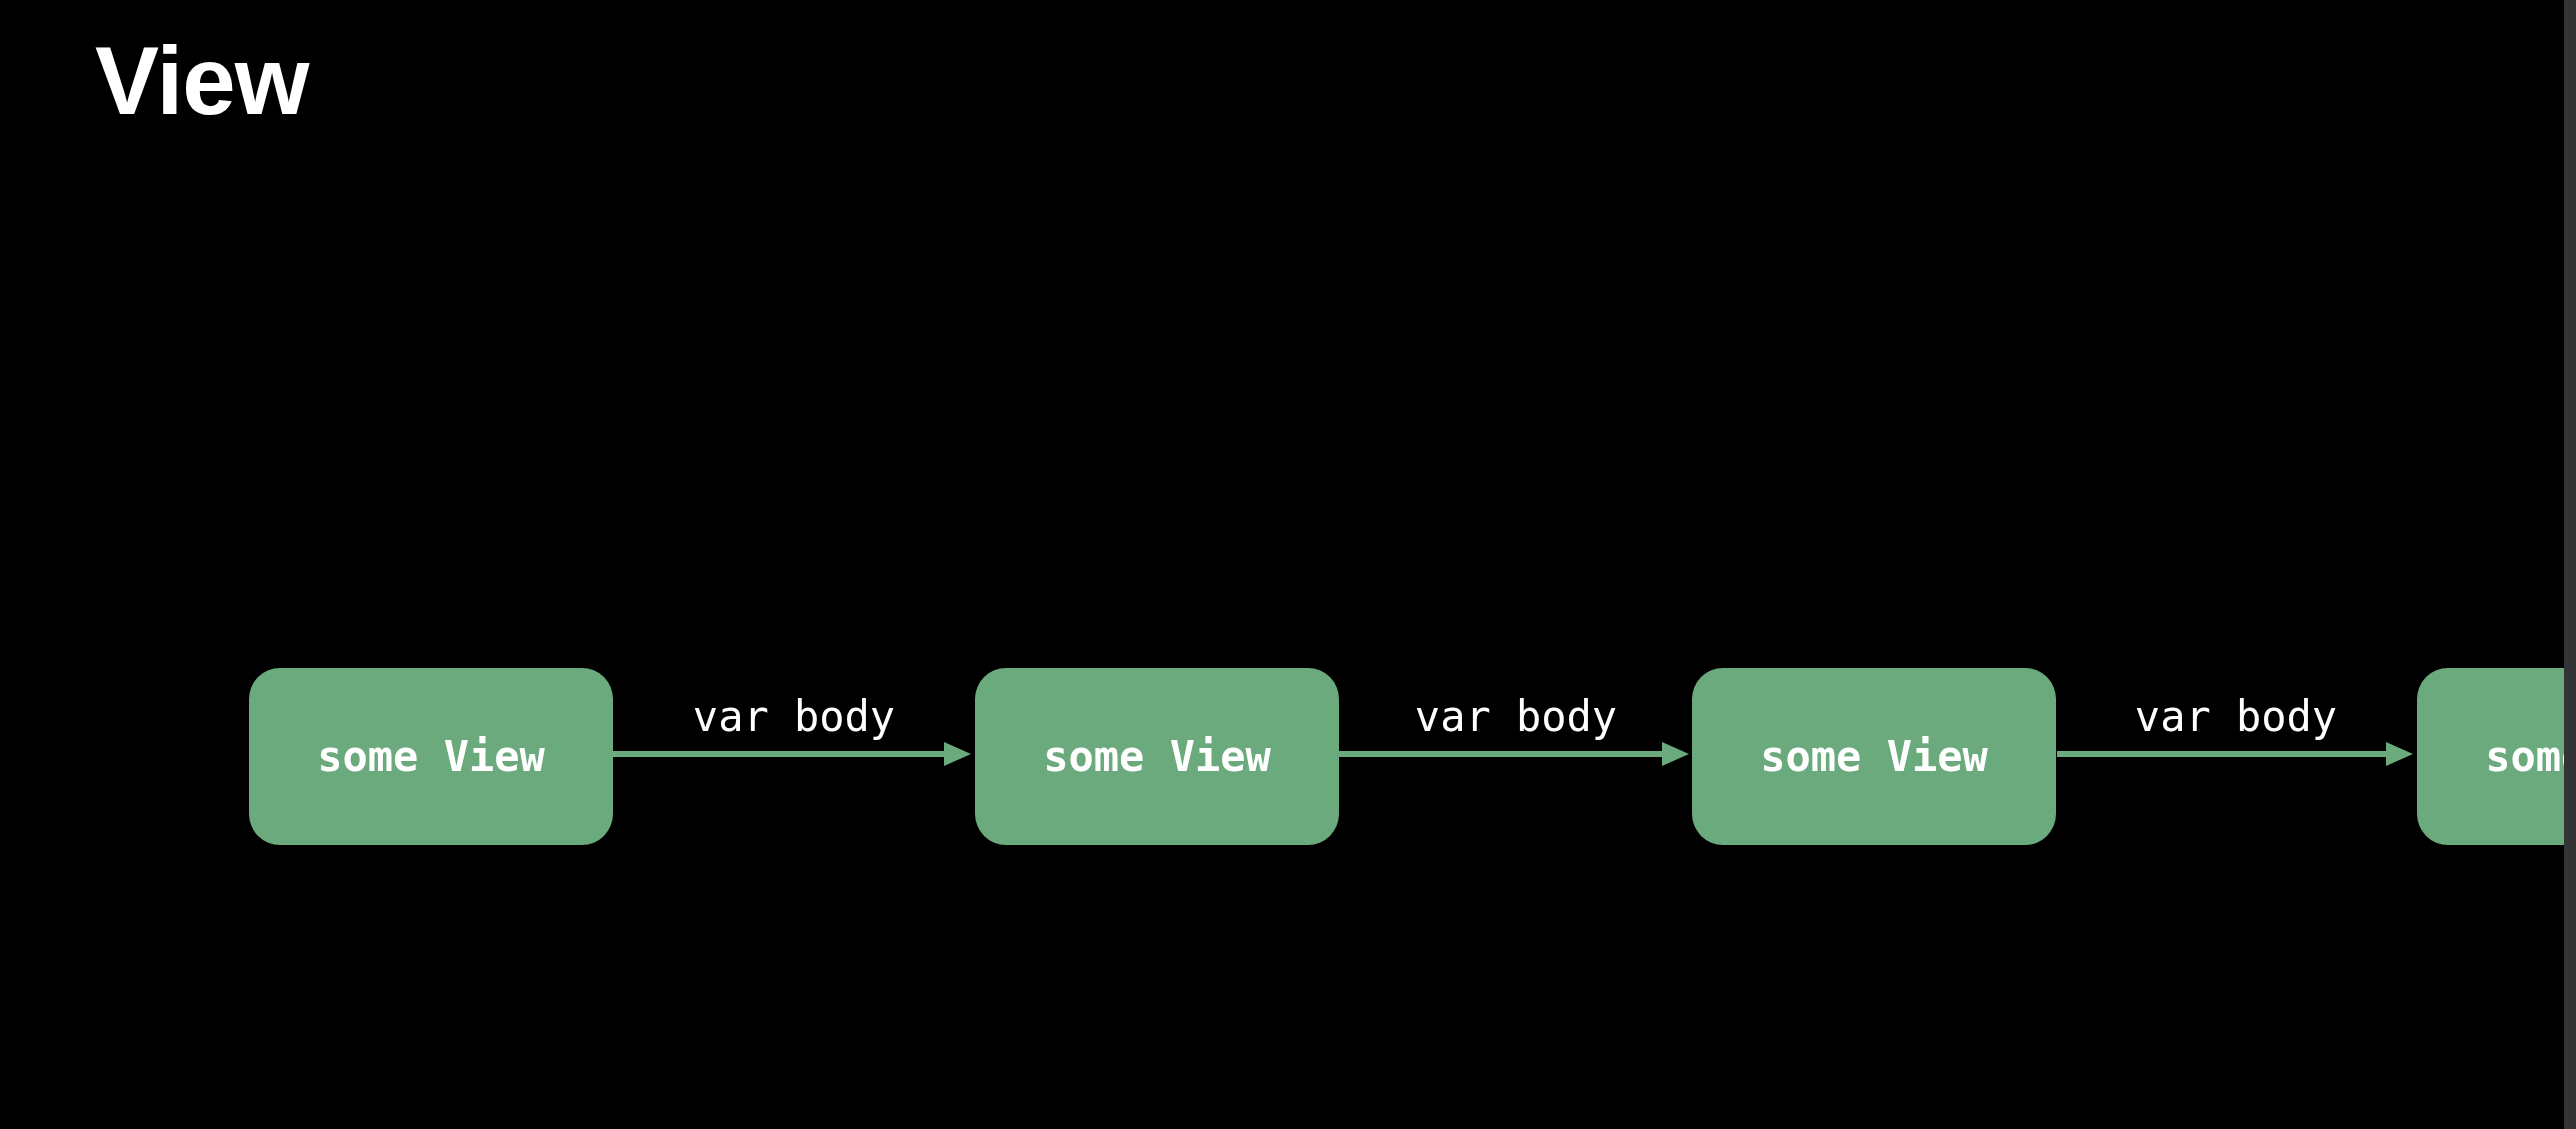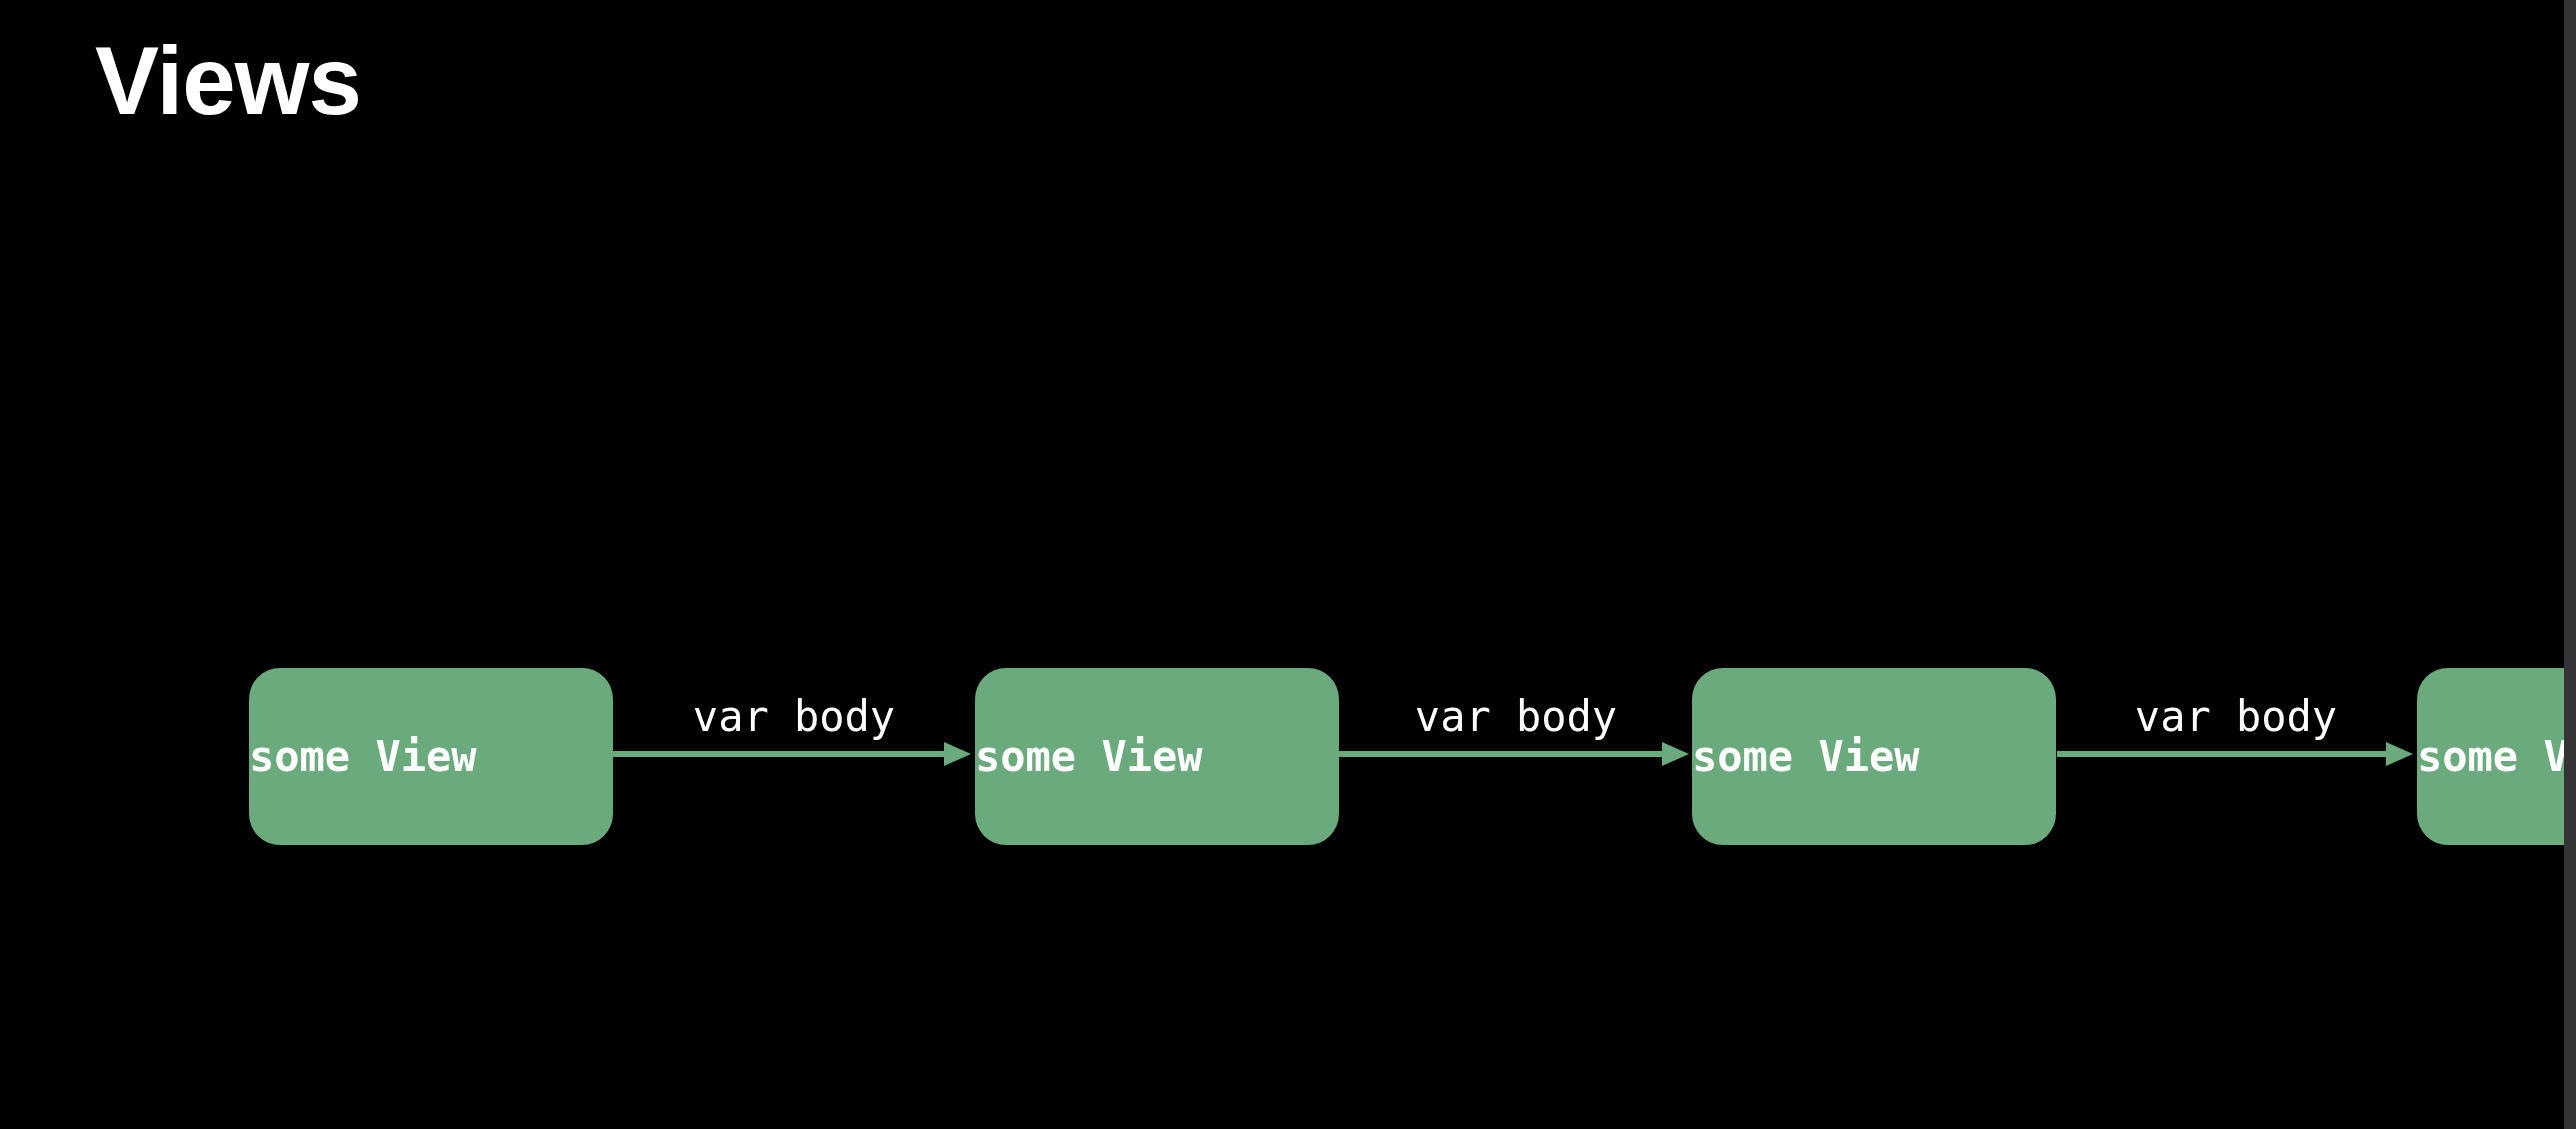--- a/index.html
+++ b/index.html
@@ -29,21 +29,21 @@
   }
   .node {
     position: absolute;
     top: 668px;
     width: 364px;
     height: 177px;
     background: #6aaa7d;
     border-radius: 31px;
     display: flex;
     align-items: center;
-    justify-content: flex-start;
+    justify-content: center;
   }
   .node-label {
     font-family: "DejaVu Sans Mono", monospace;
     font-weight: bold;
     font-size: 42px;
     color: #ffffff;
     white-space: nowrap;
   }
   .node-1 { left: 249px; }
   .node-2 { left: 975px; }
@@ -100,21 +100,21 @@
     height: 1130px;
     background: #343436;
     z-index: 10;
   }
 </style>
 </head>
 <body>
 
 <div class="slide">
 
-  <div class="slide-title">Views</div>
+  <div class="slide-title">View</div>
 
   <div class="node node-1">
     <span class="node-label">some View</span>
   </div>
 
   <div class="arrow arrow-1">
     <div class="arrow-line"></div>
     <div class="arrow-head"></div>
   </div>
   <div class="arrow-label arrow-label-1">var body</div>

